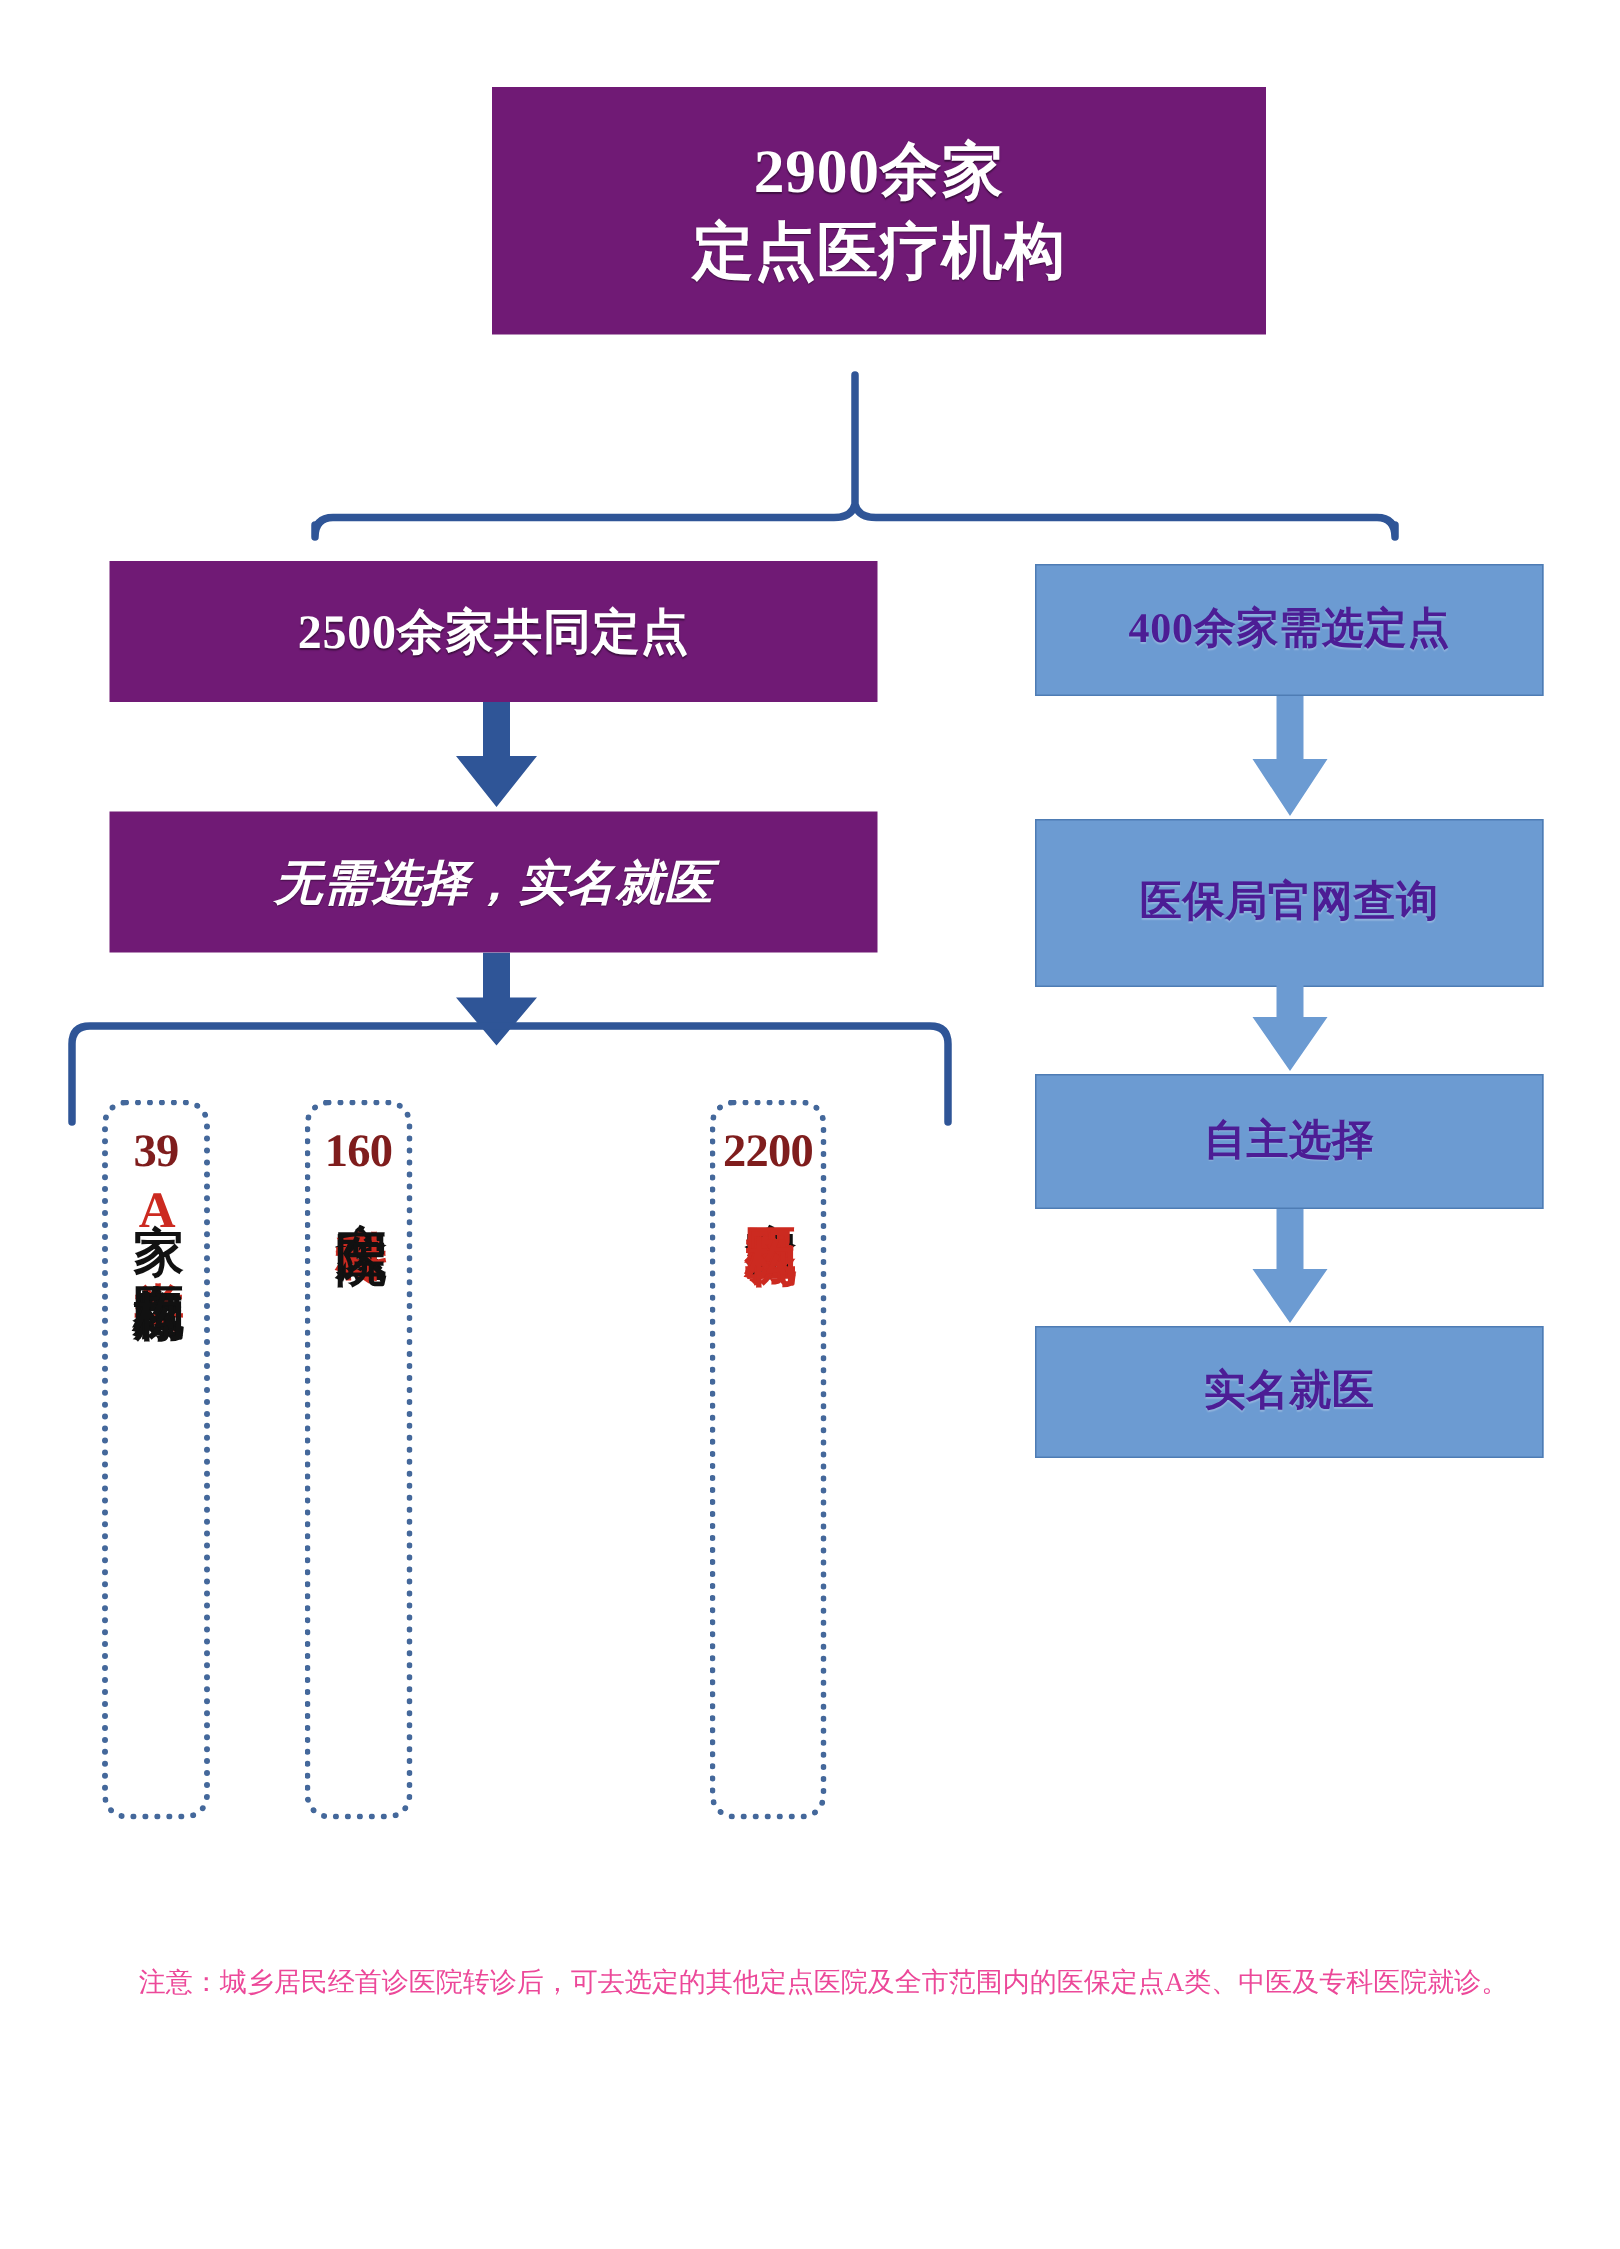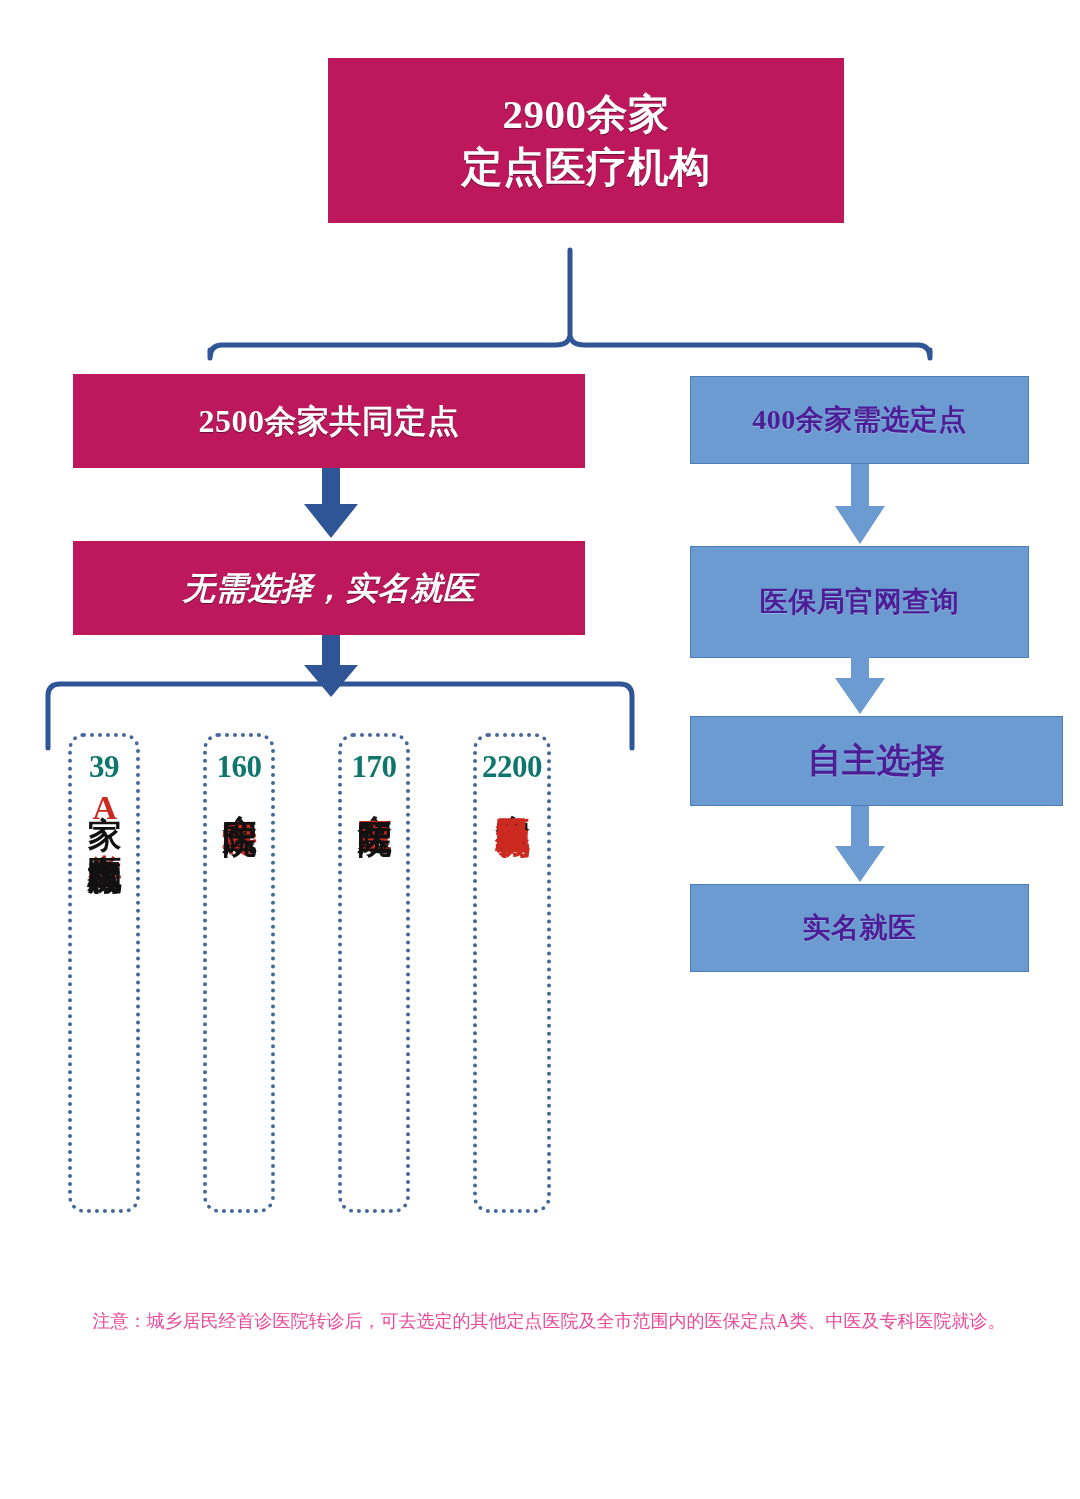--- a/index.html
+++ b/index.html
@@ -25,21 +25,21 @@
     box-sizing: border-box;
     display: flex;
     align-items: center;
     justify-content: center;
     text-align: center;
     font-weight: bold;
     letter-spacing: 0.5px;
     line-height: 1.28;
   }
   .box-dark {
-    background: #be185d;
+    background: #701a75;
     color: #FFFFFF;
     text-shadow: 0 1px 1px rgba(0,0,0,0.45);
   }
   .box-light {
     background: #6C9BD2;
     color: #4c1d95;
     border: 1px solid #4E7CB4;
     text-shadow: 0 1px 1px rgba(255,255,255,0.25);
   }
 
@@ -68,22 +68,22 @@
     width: 339px; height: 88px;
     font-size: 28px;
   }
   #right-second {
     left: 690px; top: 546px;
     width: 339px; height: 112px;
     font-size: 28px;
   }
   #right-third {
     left: 690px; top: 716px;
-    width: 373px; height: 90px;
-    font-size: 34px;
+    width: 339px; height: 90px;
+    font-size: 28px;
   }
   #right-fourth {
     left: 690px; top: 884px;
     width: 339px; height: 88px;
     font-size: 28px;
   }
 
   
   .arrow-svg { position: absolute; }
 
@@ -99,21 +99,21 @@
     background: #FFFFFF;
     display: flex;
     flex-direction: column;
     align-items: center;
     padding-top: 14px;
     overflow: hidden;
   }
   .vcard .num {
     font-size: 31px;
     font-weight: bold;
-    color: #0f766e;
+    color: #7f1d1d;
     line-height: 1.0;
     margin-bottom: 6px;
     letter-spacing: -0.5px;
   }
   .vcard .vtext {
     writing-mode: vertical-rl;
     text-orientation: upright;
     font-size: 34px;
     font-weight: bold;
     line-height: 1.02;
@@ -178,26 +178,20 @@
     </span>
   </div>
 
   <div class="vcard" style="left:203px; top:733px; width:72px; height:480px;">
     <span class="num">160</span>
     <span class="vtext">
       <span class="seg-black">余家定点</span><span class="seg-red">专科</span><span class="seg-black">医院</span>
     </span>
   </div>
 
-  <div class="vcard" style="left:338px; top:733px; width:72px; height:480px;">
-    <span class="num">170</span>
-    <span class="vtext">
-      <span class="seg-black">余家定点</span><span class="seg-red">中医</span><span class="seg-black">医院</span>
-    </span>
-  </div>
 
   <div class="vcard" style="left:473px; top:733px; width:78px; height:480px;">
     <span class="num">2200</span>
     <span class="vtext">
       <span class="seg-black">余家</span><span class="seg-red">社区卫生服务机构</span>
     </span>
   </div>
 
   <div class="box box-light" id="right-head">
     <span>400余家需选定点</span>

